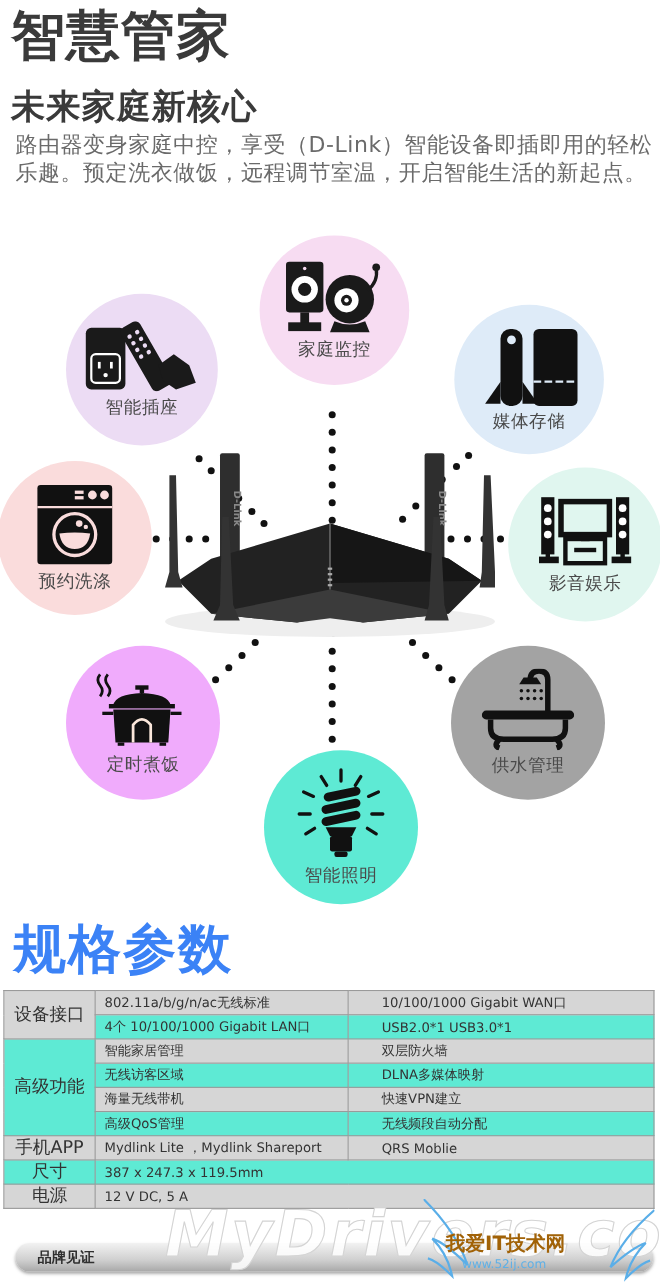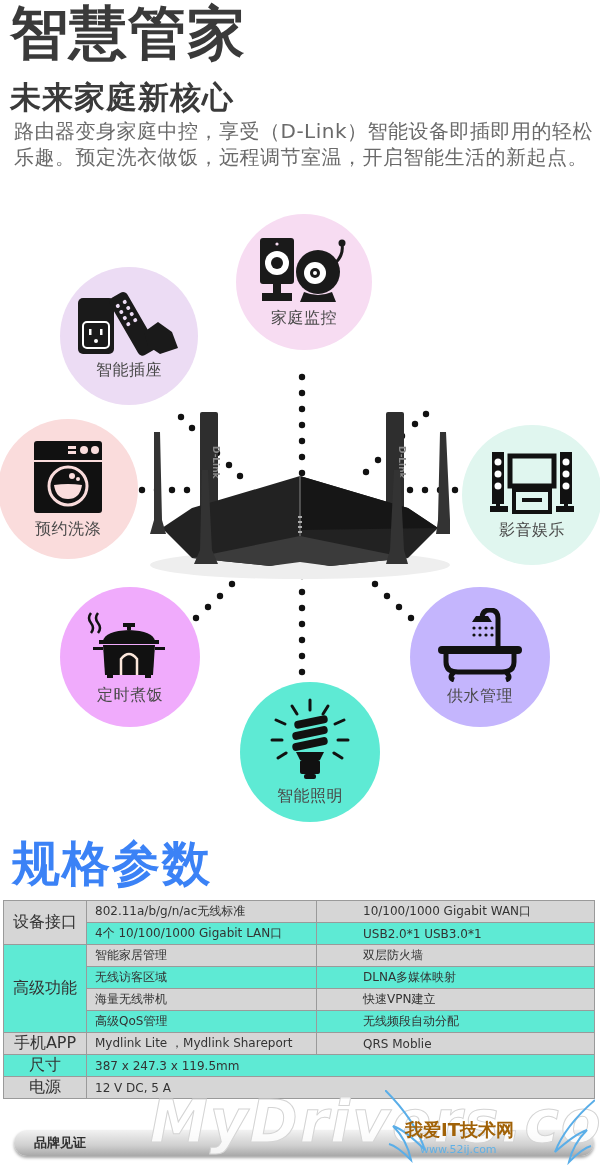--- a/index.html
+++ b/index.html
@@ -1,39 +1,39 @@
 <!DOCTYPE html>
 <html><head>
 <meta charset="utf-8">
 <style>
   * { box-sizing: border-box; margin: 0; padding: 0; }
   html, body { width: 600px; height: 1168px; background: #ffffff; overflow: hidden; }
   body { position: relative; font-family: "DejaVu Sans", "Liberation Sans", sans-serif; color: #3c3c3c; }
 
   .title-line { position: absolute; left: 10px; font-weight: bold; color: #3a3a3a; letter-spacing: 1px; white-space: nowrap; }
-  .t1 { top: 4px; font-size: 58px; line-height: 58px; }
+  .t1 { top: 4px; font-size: 49px; line-height: 58px; }
   .t2 { top: 68px; font-size: 31px; line-height: 58px; }
   .intro { position: absolute; left: 14px; top: 118px; width: 586px; font-size: 20px; line-height: 26px; color: #6a6a6a; letter-spacing: 0.5px; }
 
   
   .diagram { position: absolute; left: 0; top: 200px; width: 600px; height: 620px; }
   .dots { position: absolute; left: 0; top: 0; }
   .bubble { position: absolute; border-radius: 50%; display: flex; flex-direction: column; align-items: center; justify-content: center; }
   .bubble .ico { display: block; }
   .bubble .lbl { font-size: 16px; color: #4a4a4a; margin-top: 4px; letter-spacing: 0.5px; white-space: nowrap; }
 
   .router { position: absolute; left: 150px; top: 210px; width: 300px; height: 170px; }
 
   
   .spec-title { position: absolute; left: 12px; top: 833px; font-size: 48px; font-weight: bold; color: #3b82f6; letter-spacing: 2px; line-height: 60px; }
   table.spec { position: absolute; left: 3px; top: 900px; width: 592px; border-collapse: collapse; font-size: 12px; color: #333; }
   table.spec td { border: 1px solid #9a9a9a; height: 22px; padding: 0 8px; white-space: nowrap; }
   table.spec td.hd { width: 83px; text-align: center; font-size: 16px; color: #333; padding: 0; }
   table.spec td.c1 { width: 230px; }
-  table.spec td.c2 { padding-left: 46px; }
+  table.spec td.c2 { padding-left: 30px; }
   .g { background: #d6d6d6; }
   .w { background: #5eead4; }
 
   .brand-bar { position: absolute; left: 14px; top: 1130px; width: 580px; height: 26px; border-radius: 13px;
     background: linear-gradient(#f2f2f2 0%, #cfcfcf 60%, #a8a8a8 100%); box-shadow: 0 2px 3px rgba(0,0,0,0.35); text-decoration: underline; }
   .brand-label { position: absolute; left: 20px; top: 4px; font-size: 13px; font-weight: bold; color: #2f2f2f; }
 
   .wm { position: absolute; left: 150px; top: 1088px; font-size: 58px; font-weight: bold; font-style: italic; color: rgba(255,255,255,0.85);
     -webkit-text-stroke: 1px #d4d4d4; letter-spacing: 2px; white-space: nowrap; font-family: "DejaVu Sans", sans-serif; }
   .wm2 { position: absolute; left: 405px; top: 1118px; font-size: 18px; font-weight: bold; color: #a16207; white-space: nowrap; }
@@ -143,20 +143,31 @@
       <circle cx="59" cy="37" r="11" fill="#fff"></circle>
       <circle cx="59" cy="37" r="5" fill="#1a1a1a"></circle>
       <circle cx="59" cy="37" r="2" fill="#fff"></circle>
       <path d="M78 28 Q88 20 86 8" stroke="#1a1a1a" stroke-width="3" fill="none"></path>
       <circle cx="86" cy="7" r="3.5" fill="#1a1a1a"></circle>
       <path d="M44 66 L48 56 Q62 62 76 56 L80 66 Z" fill="#1a1a1a"></path>
     </svg>
     <span class="lbl">家庭监控</span>
   </div>
 
+  <div class="bubble" style="left:413px;top:77px;width:136px;height:136px;background:#deebf8;">
+    <svg class="ico" width="96" height="72" viewBox="0 0 96 72">
+      <rect x="22" y="2" width="20" height="70" rx="9" fill="#111"></rect>
+      <circle cx="32" cy="12" r="4" fill="#deebf8"></circle>
+      <path d="M8 70 L22 50 L22 70 Z" fill="#111"></path>
+      <path d="M42 50 L56 70 L42 70 Z" fill="#111"></path>
+      <rect x="52" y="2" width="40" height="70" rx="5" fill="#111"></rect>
+      <line x1="52" y1="50" x2="92" y2="50" stroke="#deebf8" stroke-width="2" stroke-dasharray="7 3"></line>
+    </svg>
+    <span class="lbl">媒体存储</span>
+  </div>
 
   <div class="bubble" style="left:-2px;top:219px;width:140px;height:140px;background:#fadcdc;">
     <svg class="ico" width="72" height="76" viewBox="0 0 72 76">
       <rect x="2" y="2" width="68" height="72" rx="3" fill="#111"></rect>
       <rect x="36" y="7" width="8" height="3" fill="#fadcdc"></rect>
         <rect x="36" y="12" width="8" height="3" fill="#fadcdc"></rect>
       <circle cx="52" cy="11" r="4" fill="#fadcdc"></circle>
         <circle cx="63" cy="11" r="4" fill="#fadcdc"></circle>
       <path d="M2 22 L70 22" stroke="#fadcdc" stroke-width="2"></path>
       <circle cx="36" cy="47" r="19" fill="none" stroke="#fadcdc" stroke-width="3"></circle>
@@ -224,21 +235,21 @@
       <path d="M18 36 L70 36 L68 66 L20 66 Z" fill="#111"></path>
       <rect x="8" y="38" width="10" height="3" fill="#111"></rect>
         <rect x="70" y="38" width="10" height="3" fill="#111"></rect>
       <path d="M36 66 L36 50 Q44 40 52 50 L52 66" stroke="#fbe7db" stroke-width="2.5" fill="none"></path>
       <rect x="22" y="66" width="6" height="3" fill="#111"></rect>
         <rect x="60" y="66" width="6" height="3" fill="#111"></rect>
     </svg>
     <span class="lbl">定时煮饭</span>
   </div>
 
-  <div class="bubble" style="left:410px;top:387px;width:140px;height:140px;background:#c4b5fd;">
+  <div class="bubble" style="left:410px;top:387px;width:140px;height:140px;background:#a3a3a3;">
     <svg class="ico" width="84" height="74" viewBox="0 0 84 74">
       <path d="M60 40 L60 10 Q60 2 52 2 Q44 2 44 10" stroke="#111" stroke-width="5" fill="none"></path>
       <path d="M34 14 L54 14 L50 8 L38 8 Z" fill="#111"></path>
       <g fill="#111">
           <circle cx="36" cy="20" r="1.6"></circle>
           <circle cx="42" cy="20" r="1.6"></circle>
           <circle cx="48" cy="20" r="1.6"></circle>
           <circle cx="54" cy="20" r="1.6"></circle>
           <circle cx="36" cy="27" r="1.6"></circle>
           <circle cx="42" cy="27" r="1.6"></circle>

